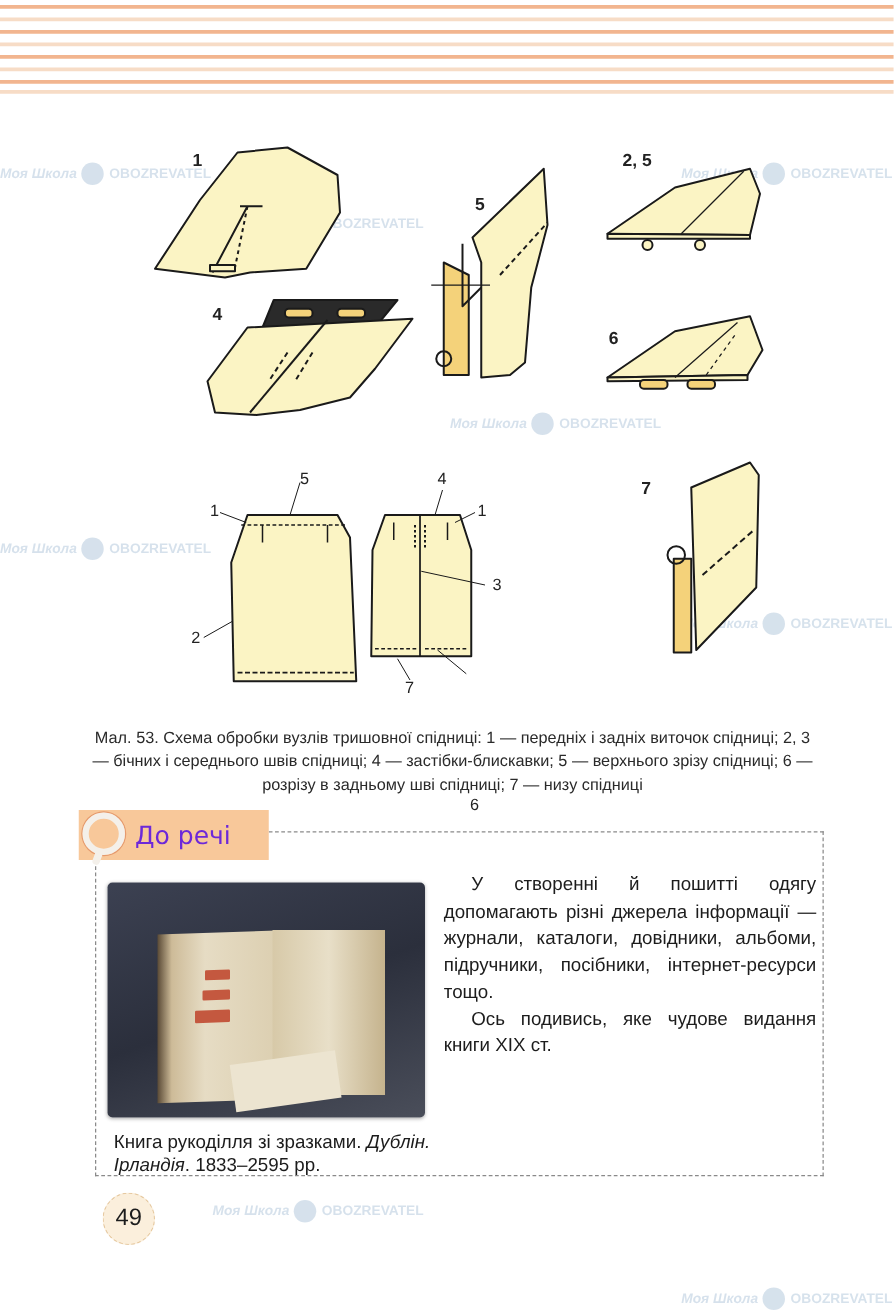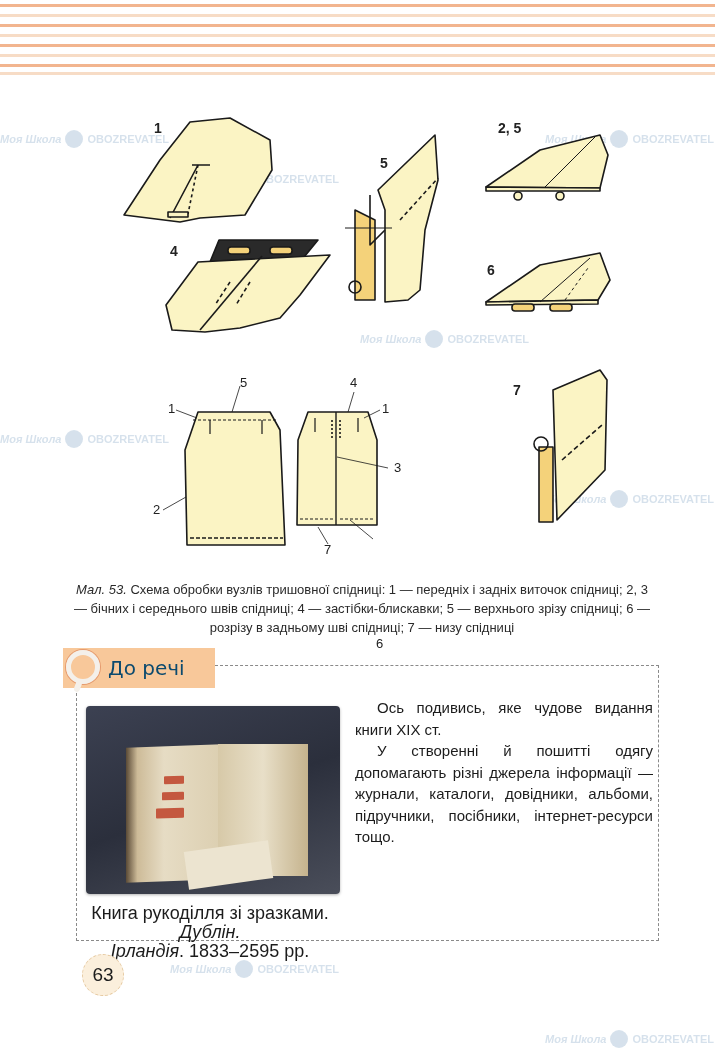--- a/index.html
+++ b/index.html
@@ -12,37 +12,37 @@
   .watermark { position: absolute; font-size: 11px; color: #c9d8e6; opacity: 0.75; white-space: nowrap; pointer-events: none; display: flex; align-items: center; gap: 4px; font-weight: bold; }
   .watermark .wm-school { font-style: italic; font-size: 11px; }
   .watermark .wm-circle { width: 18px; height: 18px; border-radius: 50%; background: #c9d8e6; display: inline-block; }
 
   .figure-area { position: absolute; left: 0; top: 100px; width: 715px; height: 470px; }
   .fig-svg { position: absolute; left: 0; top: 0; }
   .fig-label { position: absolute; font-size: 14px; font-weight: bold; color: #222; }
   .callout { position: absolute; font-size: 13px; color: #222; }
 
   .caption { position: absolute; left: 72px; top: 580px; width: 580px; text-align: center; font-size: 13px; line-height: 19px; color: #2a2a2a; }
-  .caption .cap-lead { font-style: italic; }
+  .caption .cap-lead { }
 
   .note-box { position: absolute; left: 76px; top: 665px; width: 583px; height: 276px; border: 1.5px dashed #8a8a8a; border-left: none; border-top: none; }
   .note-box-top { position: absolute; left: 215px; top: 665px; width: 444px; border-top: 1.5px dashed #8a8a8a; }
   .note-box-left { position: absolute; left: 76px; top: 688px; height: 253px; border-left: 1.5px dashed #8a8a8a; }
   .note-tab { position: absolute; left: 63px; top: 648px; width: 152px; height: 40px; background: #f8c89a; display: flex; align-items: center; }
   .note-tab-icon { position: absolute; left: 3px; top: 2px; width: 34px; height: 34px; border-radius: 50%; border: 5px solid #f4f0ea; background: transparent; box-shadow: 0 0 0 1px #e59a6e; }
   .note-tab-icon-tail { position: absolute; left: 12px; top: 32px; width: 6px; height: 12px; background: #f4f0ea; border-radius: 3px; transform: rotate(20deg); }
-  .note-tab-title { margin-left: 45px; font-size: 20px; color: #0c4a6e; font-family: "DejaVu Sans", sans-serif; }
+  .note-tab-title { margin-left: 45px; font-size: 20px; color: #6d28d9; font-family: "DejaVu Sans", sans-serif; }
 
   .photo { position: absolute; left: 86px; top: 706px; width: 254px; height: 188px; background: linear-gradient(160deg, #3c4152 0%, #2b2f3c 50%, #4a4e5a 100%); border-radius: 4px; overflow: hidden; box-shadow: 0 1px 3px rgba(0,0,0,0.3); }
   .book-left { position: absolute; left: 40px; top: 40px; width: 95px; height: 135px; background: linear-gradient(90deg,#5a4a36 0%, #cdbb98 12%, #e6dcc4 40%, #dccfb1 100%); transform: skewY(-2deg); }
   .book-right { position: absolute; left: 132px; top: 38px; width: 90px; height: 132px; background: linear-gradient(90deg,#d7c9a8 0%, #e8dfc8 50%, #c5b38d 100%); }
   .swatch { position: absolute; height: 8px; background: #c4583f; border-radius: 1px; }
   .fold { position: absolute; left: 100px; top: 140px; width: 85px; height: 38px; background: #ece4d0; transform: rotate(-8deg); }
 
-  .photo-caption { position: absolute; left: 80px; top: 904px; width: 260px; text-align: center; font-size: 18px; line-height: 19px; color: #1c1c1c; }
+  .photo-caption { position: absolute; left: 91px; top: 904px; width: 260px; font-size: 15px; line-height: 19px; color: #1c1c1c; }
   .photo-caption .it { font-style: italic; }
 
   .note-text { position: absolute; left: 355px; top: 697px; width: 298px; font-size: 15px; line-height: 21.5px; color: #1c1c1c; text-align: justify; }
   .note-text p { text-indent: 22px; }
 
   .page-num { position: absolute; left: 82px; top: 954px; width: 42px; height: 42px; border-radius: 50%; background: #fbefdc; border: 1px dashed #e6c9a0; display: flex; align-items: center; justify-content: center; font-size: 19px; color: #1c1c1c; }
 </style>
 </head>
 <body>
 
@@ -204,17 +204,17 @@
   <div class="book-right"></div>
   <div class="fold"></div>
 </div>
 
 <div class="photo-caption">
   <span>Книга рукоділля зі зразками. </span><span class="it">Дублін.</span><br>
   <span class="it">Ірландія</span><span>. 1833–2595 рр.</span>
 </div>
 
 <div class="note-text">
+  <p>У створенні й пошитті одягу допомагають різні джерела інформації — журнали, каталоги, довідники, альбоми, підручники, посібники, інтернет-ресурси тощо.</p>
   <p>Ось подивись, яке чудове видання книги XIX ст.</p>
-  <p>У створенні й пошитті одягу допомагають різні джерела інформації — журнали, каталоги, довідники, альбоми, підручники, посібники, інтернет-ресурси тощо.</p>
-</div>
-
-<div class="page-num">63</div>
+</div>
+
+<div class="page-num">49</div>
 
 </body></html>

